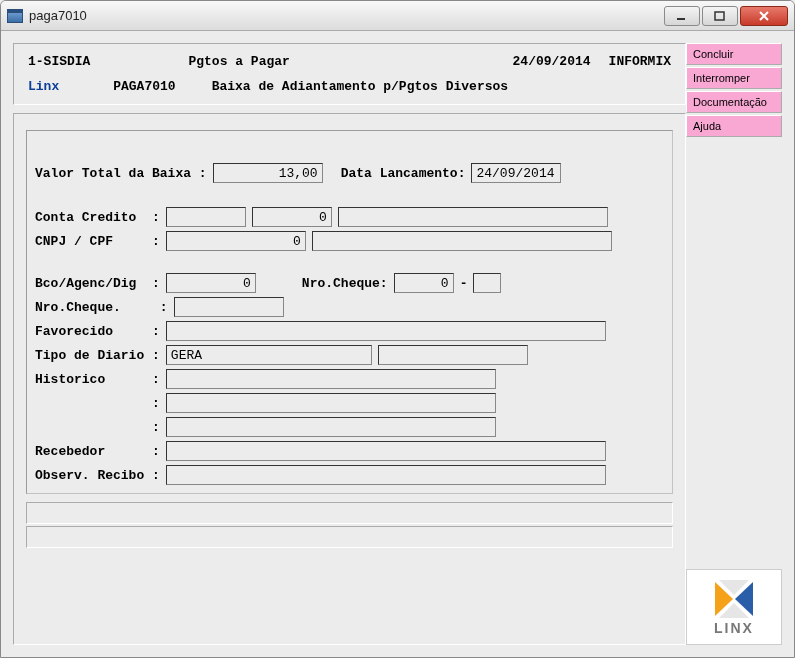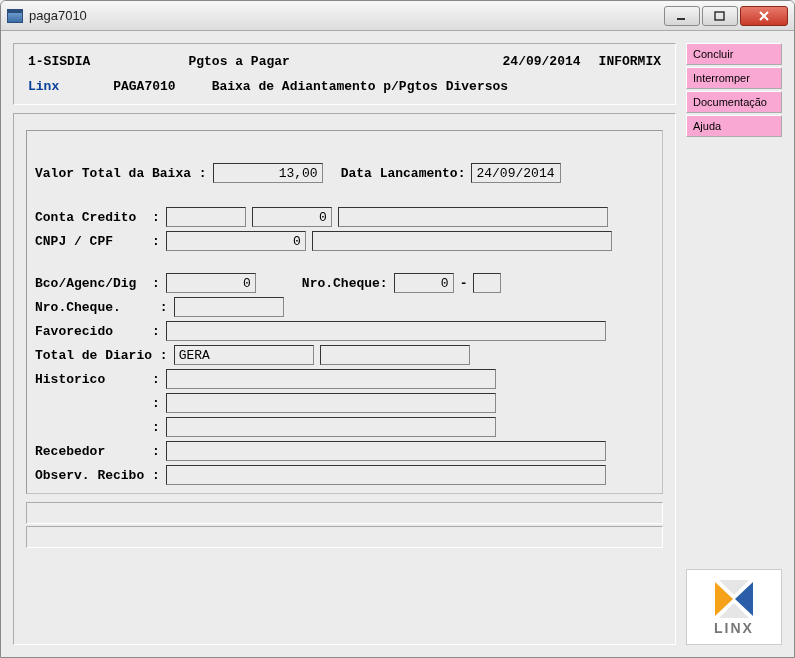--- a/index.html
+++ b/index.html
@@ -69,21 +69,20 @@
       border-color: #8a2a1a;
       color: #fff;
       font-weight: bold;
     }
     .win-btn svg { display: block; }
     .client {
       flex: 1;
       background: #ececec;
       padding: 12px;
       display: flex;
-      gap: 10px;
     }
     .main {
       flex: 1;
       display: flex;
       flex-direction: column;
       gap: 8px;
     }
     .header-frame {
       border: 1px inset #fff;
       background: #ececec;
@@ -276,22 +275,22 @@
             <span class="label">Nro.Cheque.     :</span>
             <input class="inp" style="width: 110px;" value="">
           </div>
 
           <div class="row">
             <span class="label">Favorecido     :</span>
             <input class="inp" style="width: 440px;" value="">
           </div>
 
           <div class="row">
-            <span class="label">Total de Diario :</span>
-            <input class="inp" style="width: 140px;" value="GERA">
+            <span class="label">Tipo de Diario :</span>
+            <input class="inp" style="width: 206px;" value="GERA">
             <div class="readonly-box" style="width:150px;"></div>
           </div>
 
           <div class="row">
             <span class="label">Historico      :</span>
             <input class="inp" style="width: 330px;" value="">
           </div>
           <div class="row">
             <span class="label">               :</span>
             <input class="inp" style="width: 330px;" value="">

